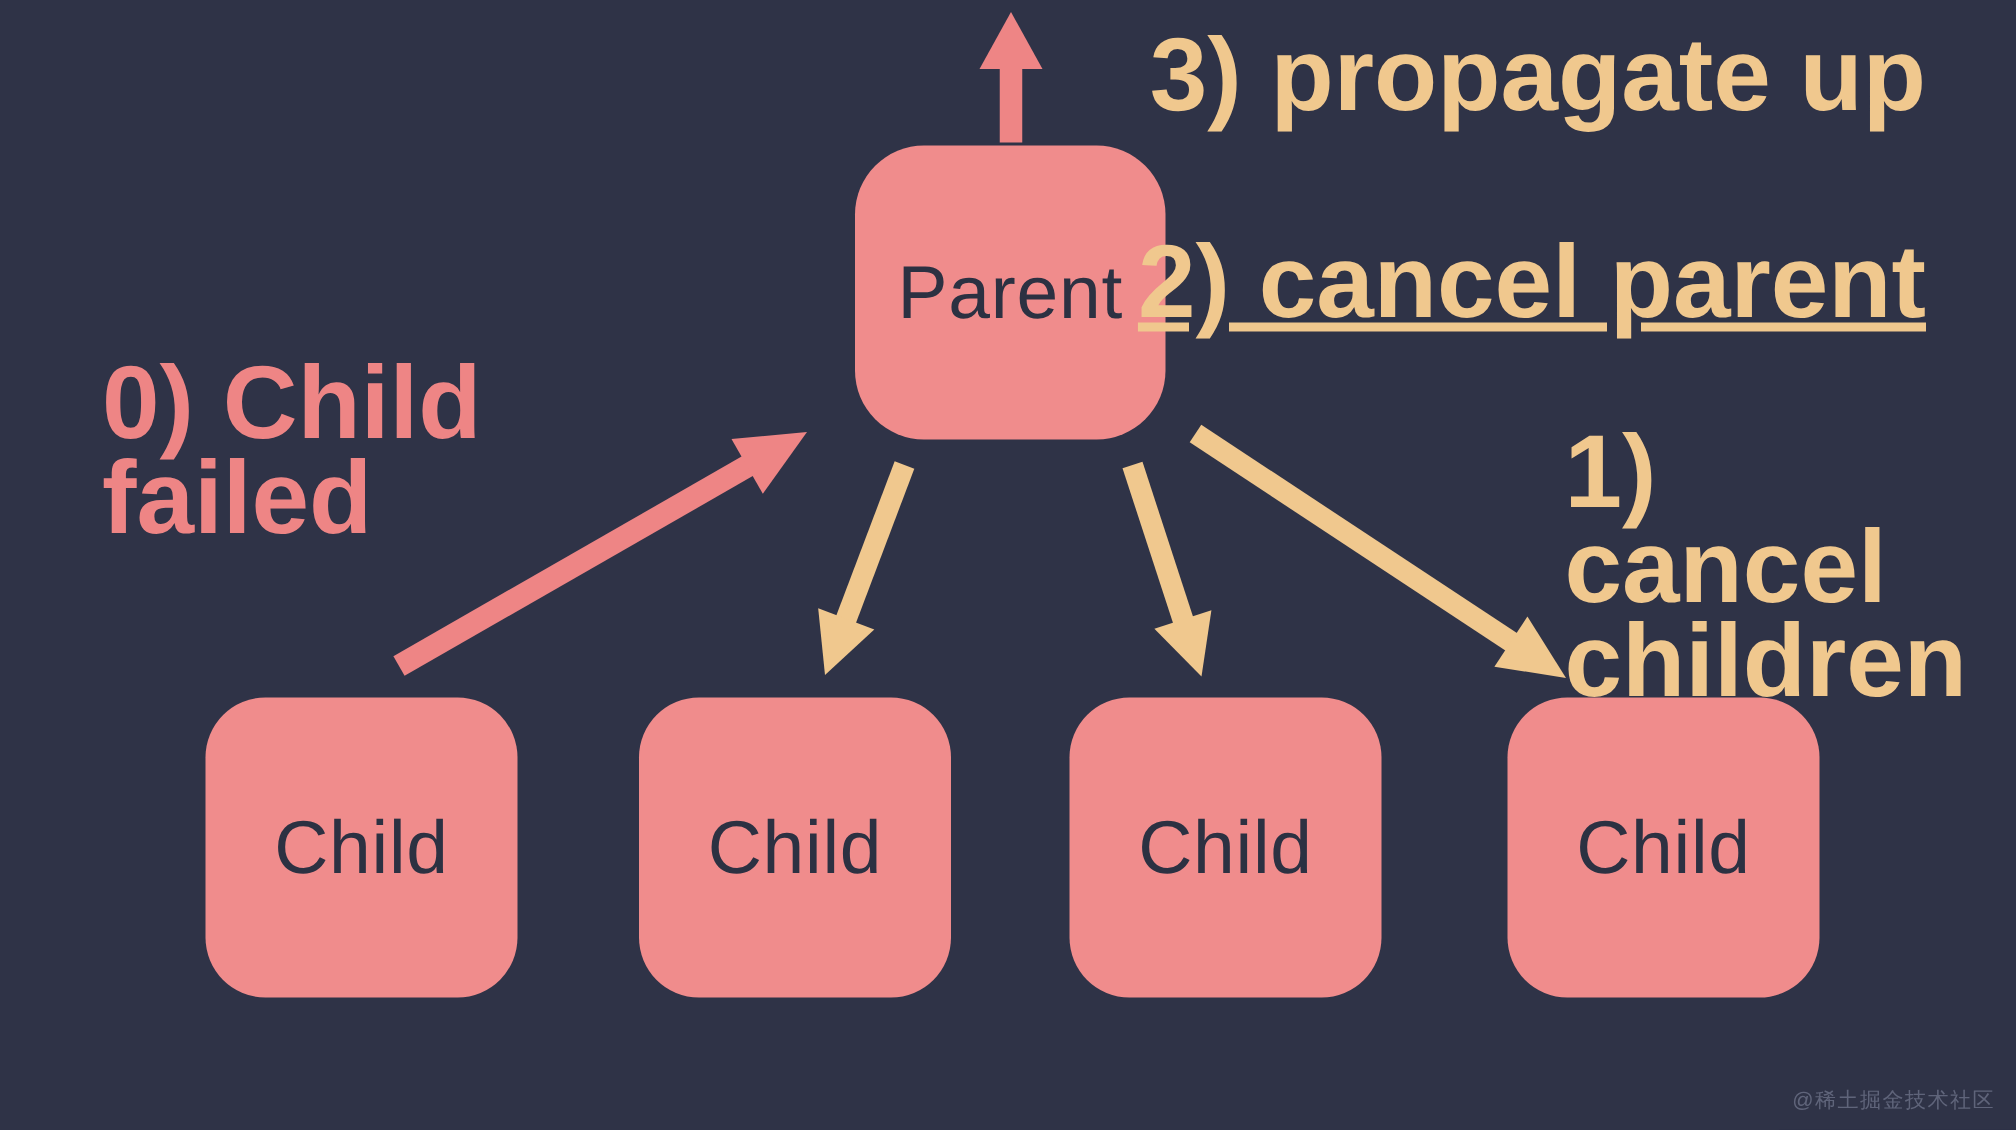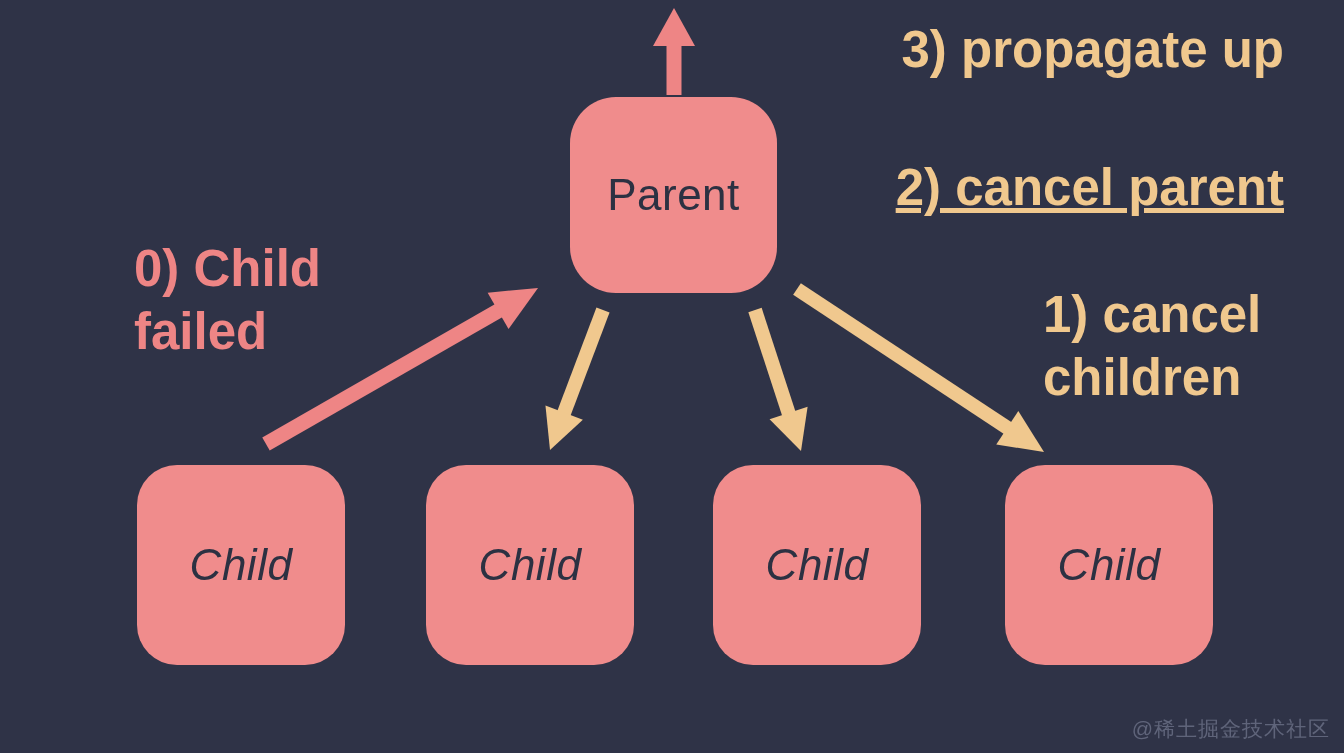--- a/index.html
+++ b/index.html
@@ -26,54 +26,53 @@
     width: 1344px; height: 753px;
     z-index: 1;
   }
   .node {
     position: absolute;
     background: var(--node-fill);
     color: var(--node-text);
     display: flex;
     align-items: center;
     justify-content: center;
-    font-size: 44px;
+    font-size: 50px;
     font-weight: 500;
     letter-spacing: 0.5px;
     z-index: 2;
   }
   .parent-node {
     left: 570px; top: 97px;
     width: 207px; height: 196px;
     border-radius: 46px;
   }
   .child-node {
     top: 465px;
     width: 208px; height: 200px;
     border-radius: 40px;
-    font-style: italic;
   }
   .annotation {
     position: absolute;
-    font-size: 51px;
+    font-size: 69px;
     font-weight: 700;
     line-height: 63px;
     white-space: pre-line;
     z-index: 2;
   }
   .annotation.pink { color: var(--pink-accent); }
   .annotation.yellow { color: var(--yellow-accent); }
   .ann-step0 { top: 237px; right: 1023px; }
   .ann-step3 { top: 18px;  right: 60px;  text-align: right; }
   .ann-step2 { top: 156px; right: 60px;  text-align: right; text-decoration: underline; }
   .ann-step1 { top: 283px; left: 1043px; width: 240px; text-align: left; }
   .watermark {
     position: absolute;
     right: 14px; bottom: 10px;
-    font-size: 21px;
+    font-size: 14px;
     color: var(--watermark-text);
     opacity: 0.45;
     z-index: 3;
     letter-spacing: 1px;
   }
 </style>
 </head>
 <body>
 
 <div class="canvas">

